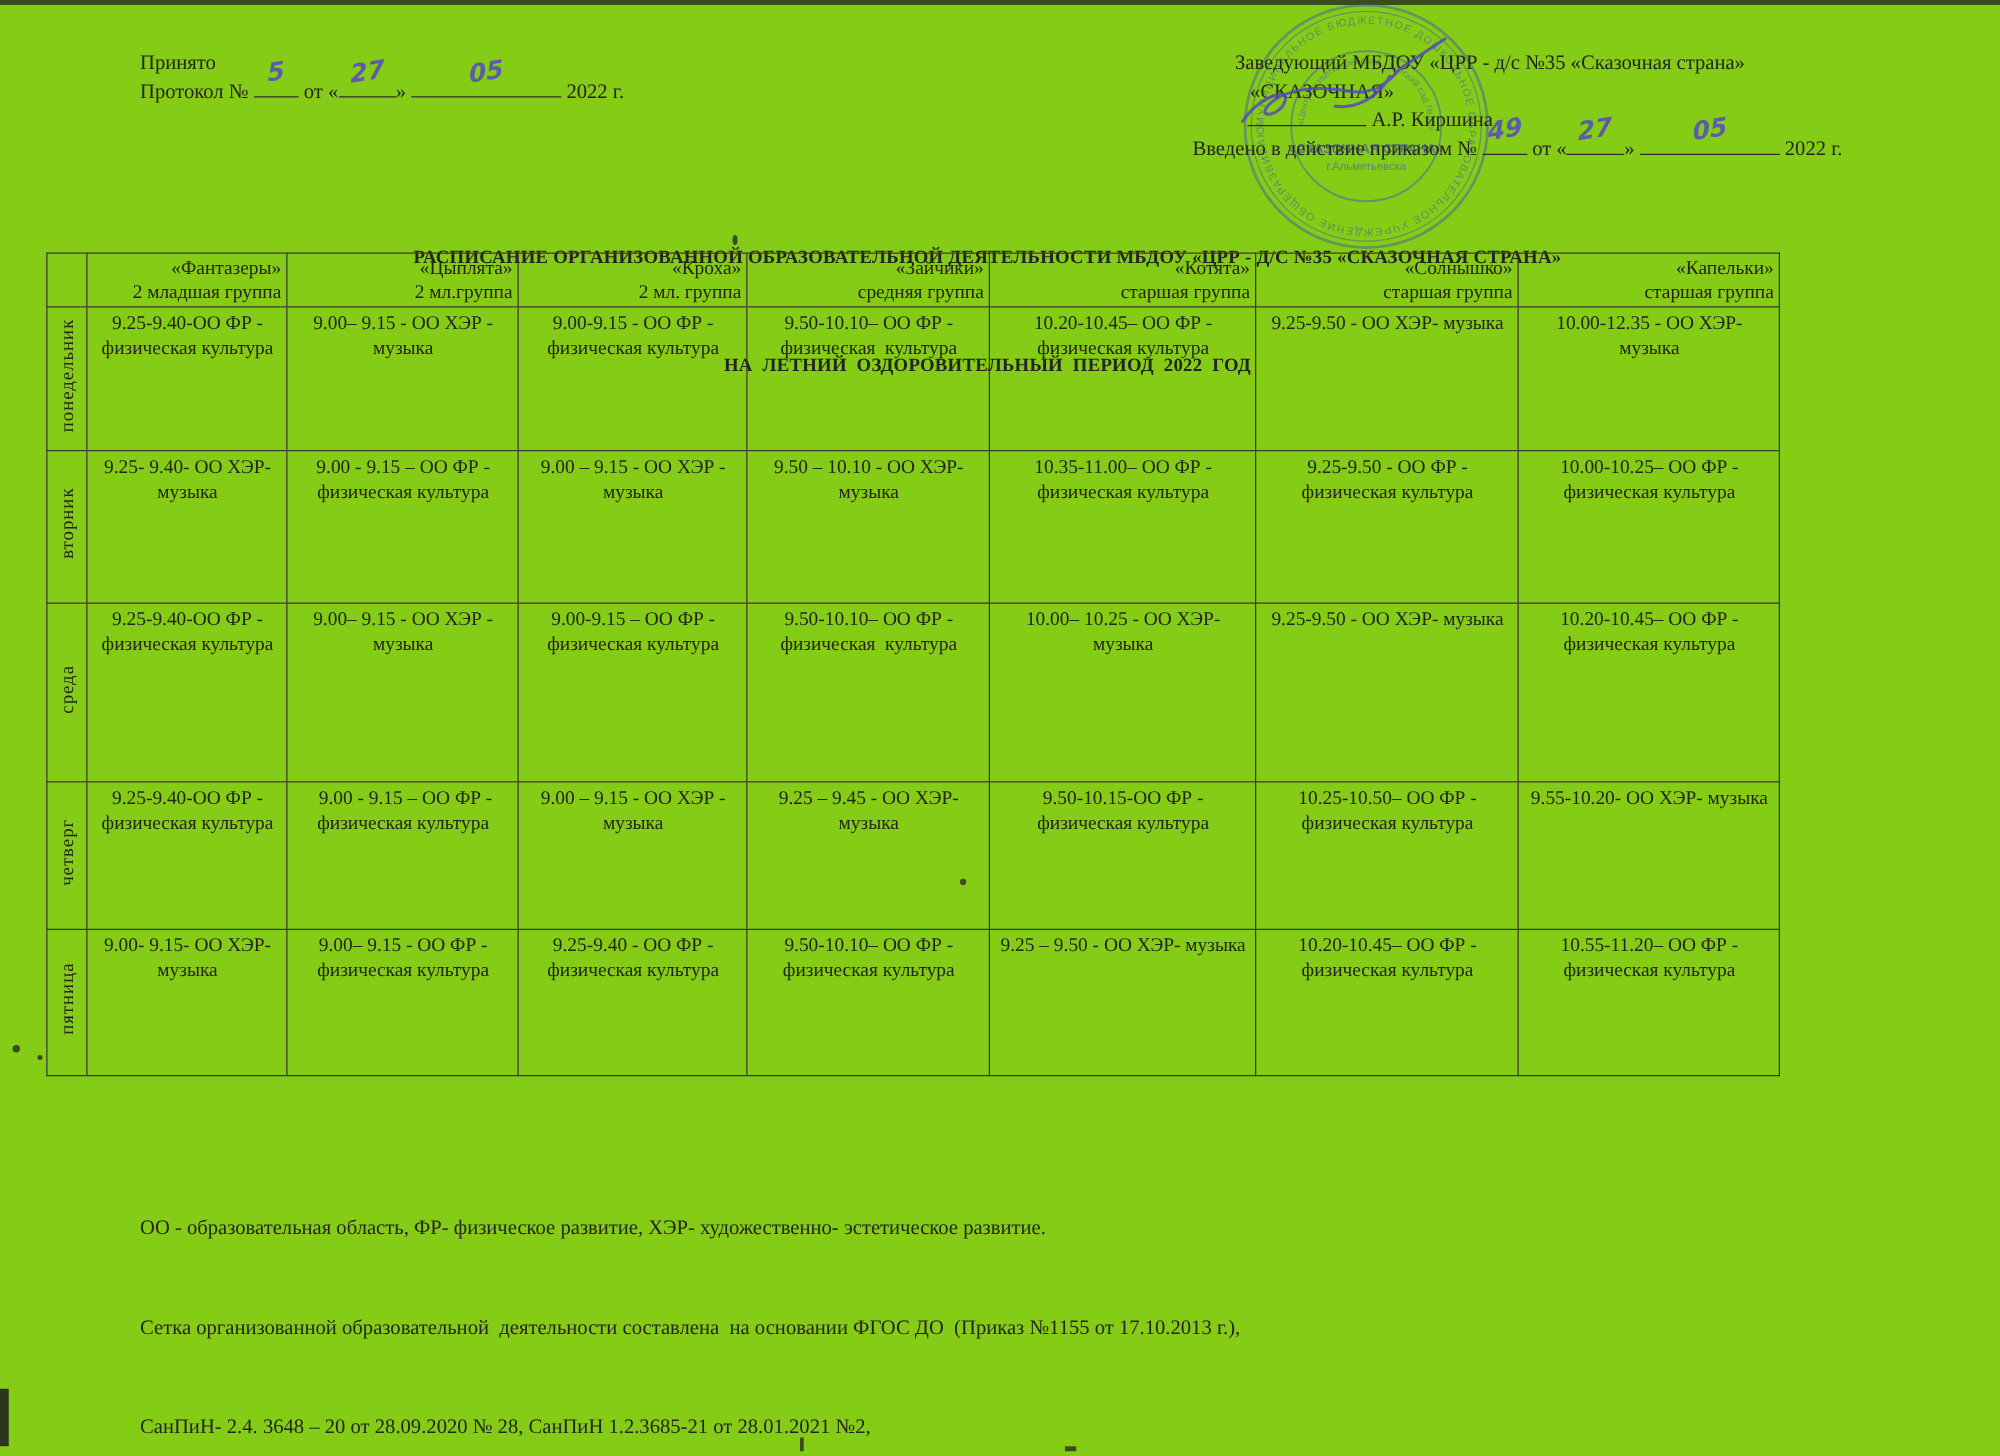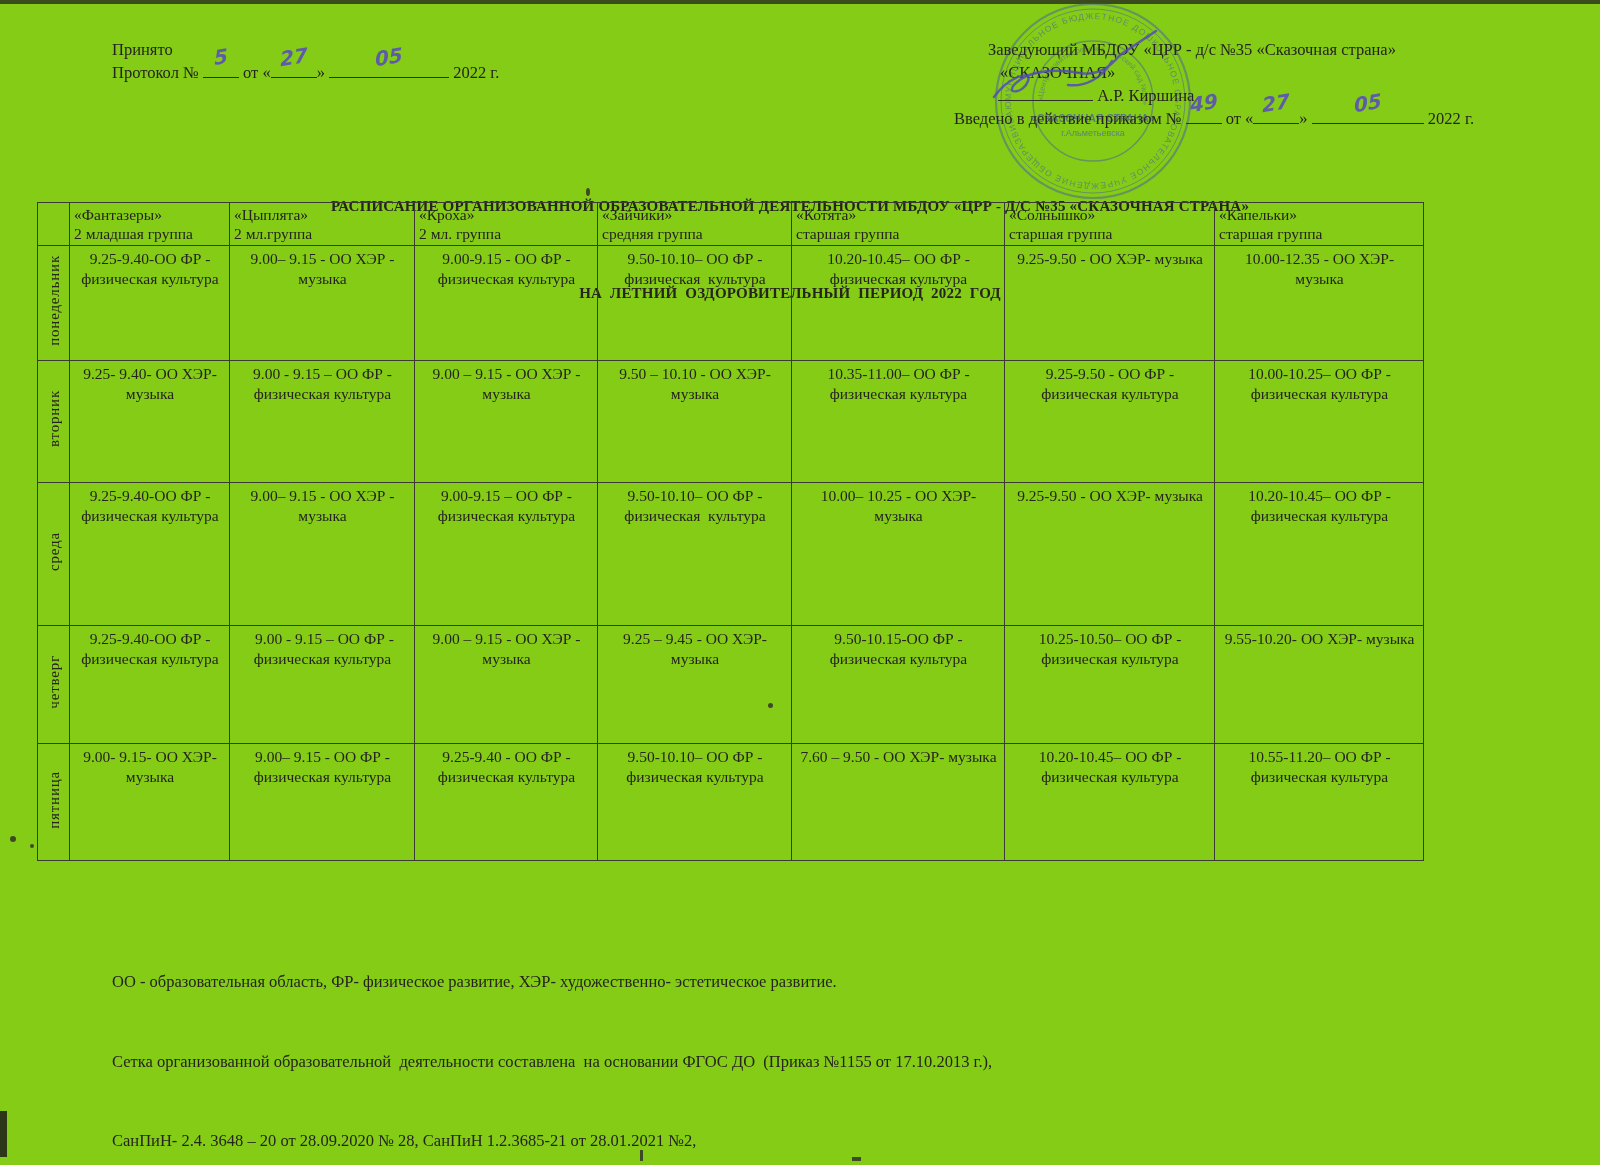--- a/index.html
+++ b/index.html
@@ -46,21 +46,21 @@
   table.schedule {
     position:absolute; left:37px; top:202px;
     border-collapse:collapse; table-layout:fixed;
     font-size:15.5px;
   }
   .schedule td, .schedule th {
     border:1.6px solid #3b3a36; padding:3px 6px 4px 7px;
     vertical-align:top; text-align:center; font-weight:normal;
     white-space:pre-wrap; line-height:20px;
   }
-  .schedule th.group { text-align:left; vertical-align:middle; line-height:19px; padding:2px 4px; }
+  .schedule th.group { text-align:right; vertical-align:middle; line-height:19px; padding:2px 4px; }
   .schedule th.day-cell { vertical-align:middle; text-align:center; padding:2px 0; }
   .day-label {
     writing-mode:vertical-rl; transform:rotate(180deg);
     font-size:15px; letter-spacing:.8px; margin:0 auto; display:inline-block;
   }
   .schedule tr.totals td { vertical-align:middle; line-height:18px; }
 
   
   .notes { position:absolute; left:112px; top:916px; font-size:16.5px; line-height:26.5px; white-space:pre-wrap; }
 </style>
@@ -190,21 +190,21 @@
         <td>9.50-10.15-ОО ФР - физическая культура</td>
         <td>10.25-10.50– ОО ФР - физическая культура</td>
         <td>9.55-10.20- ОО ХЭР- музыка</td>
       </tr>
       <tr style="height:117px">
         <th class="day-cell"><span class="day-label">пятница</span></th>
         <td>9.00- 9.15- ОО ХЭР-  музыка</td>
         <td>9.00– 9.15 - ОО ФР - физическая культура</td>
         <td>9.25-9.40 - ОО ФР - физическая культура</td>
         <td>9.50-10.10– ОО ФР - физическая культура</td>
-        <td>7.60 – 9.50 - ОО ХЭР- музыка</td>
+        <td>9.25 – 9.50 - ОО ХЭР- музыка</td>
         <td>10.20-10.45– ОО ФР - физическая культура</td>
         <td>10.55-11.20– ОО ФР - физическая культура</td>
       </tr>
     </tbody>
   </table>
 
   <div class="notes">
     <div>ОО - образовательная область, ФР- физическое развитие, ХЭР- художественно- эстетическое развитие.</div>
     <div>Сетка организованной образовательной  деятельности составлена  на основании ФГОС ДО  (Приказ №1155 от 17.10.2013 г.),</div>
     <div>СанПиН- 2.4. 3648 – 20 от 28.09.2020 № 28, СанПиН 1.2.3685-21 от 28.01.2021 №2,</div>

